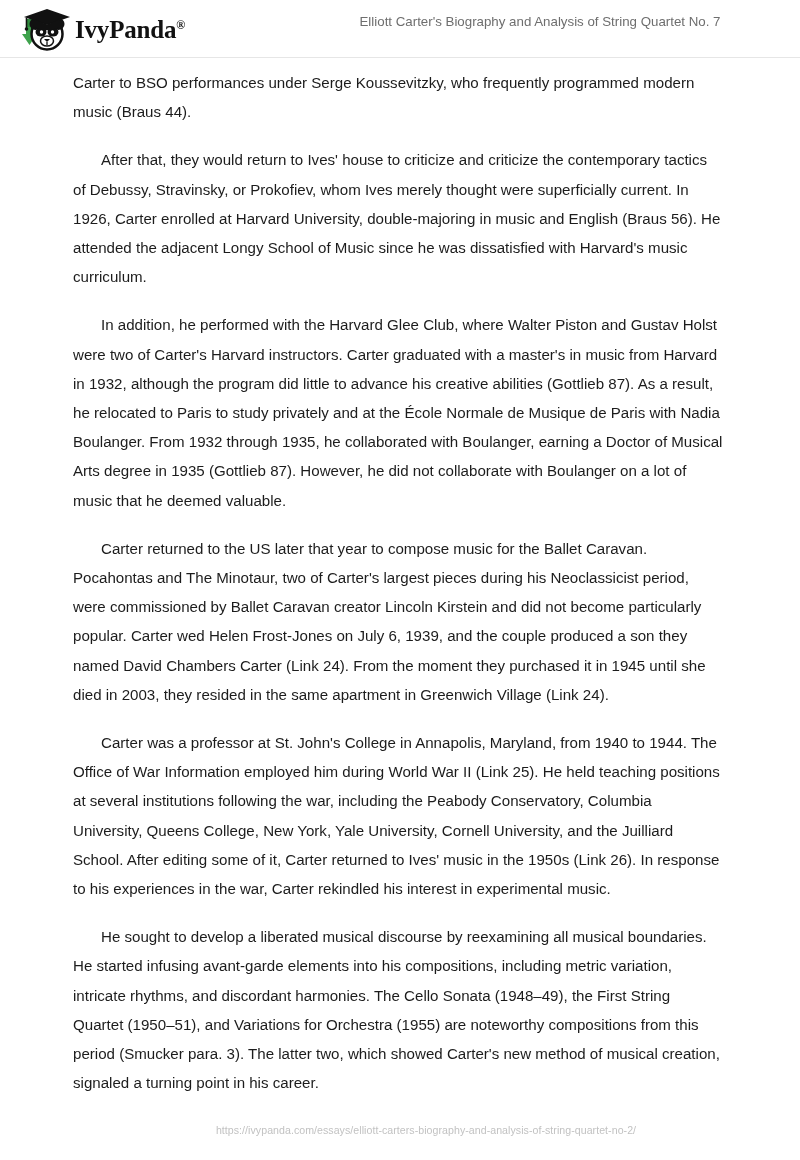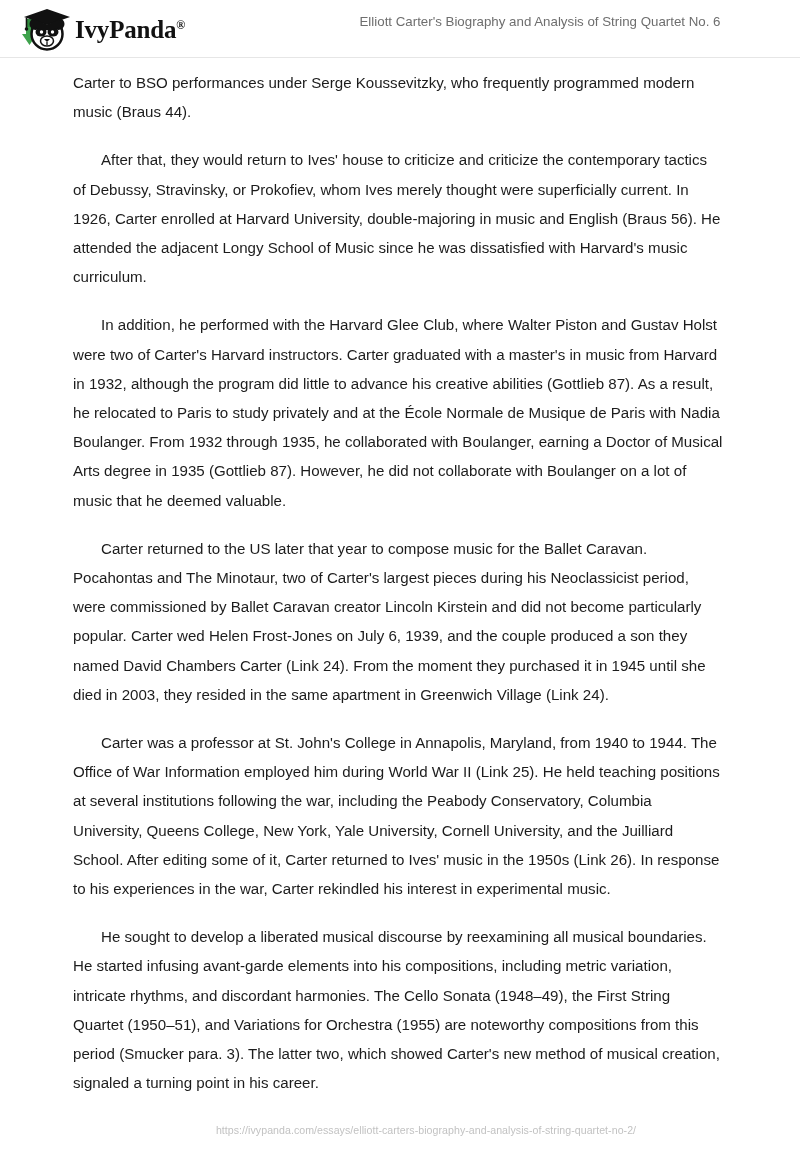--- a/index.html
+++ b/index.html
@@ -146,21 +146,21 @@
         <path d="M58 72 L58 78" stroke="#111111" stroke-width="2.6" fill="none"></path>
 
         <path d="M12 22 L58 6 L104 22 L58 38 Z" fill="#111111"></path>
         <path d="M34 27 L34 43 Q58 54 82 43 L82 27 L58 37 Z" fill="#111111"></path>
         <path d="M17 24 L17 44" stroke="#111111" stroke-width="3.2" fill="none"></path>
         <circle cx="17" cy="46" r="3.6" fill="#111111"></circle>
       </svg>
       <div class="brand-name"><span>IvyPanda</span><span class="brand-reg">®</span></div>
     </div>
 
-    <div class="header-title">Elliott Carter's Biography and Analysis of String Quartet No. 6</div>
+    <div class="header-title">Elliott Carter's Biography and Analysis of String Quartet No. 7</div>
   </div>
   <div class="header-rule"></div>
 
   <div class="content">
     <p class="para no-indent">Carter to BSO performances under Serge Koussevitzky, who frequently programmed modern music (Braus 44).</p>
     <p class="para">After that, they would return to Ives' house to criticize and criticize the contemporary tactics of Debussy, Stravinsky, or Prokofiev, whom Ives merely thought were superficially current. In 1926, Carter enrolled at Harvard University, double-majoring in music and English (Braus 56). He attended the adjacent Longy School of Music since he was dissatisfied with Harvard's music curriculum.</p>
     <p class="para">In addition, he performed with the Harvard Glee Club, where Walter Piston and Gustav Holst were two of Carter's Harvard instructors. Carter graduated with a master's in music from Harvard in 1932, although the program did little to advance his creative abilities (Gottlieb 87). As a result, he relocated to Paris to study privately and at the École Normale de Musique de Paris with Nadia Boulanger. From 1932 through 1935, he collaborated with Boulanger, earning a Doctor of Musical Arts degree in 1935 (Gottlieb 87). However, he did not collaborate with Boulanger on a lot of music that he deemed valuable.</p>
     <p class="para">Carter returned to the US later that year to compose music for the Ballet Caravan. Pocahontas and The Minotaur, two of Carter's largest pieces during his Neoclassicist period, were commissioned by Ballet Caravan creator Lincoln Kirstein and did not become particularly popular. Carter wed Helen Frost-Jones on July 6, 1939, and the couple produced a son they named David Chambers Carter (Link 24). From the moment they purchased it in 1945 until she died in 2003, they resided in the same apartment in Greenwich Village (Link 24).</p>
     <p class="para">Carter was a professor at St. John's College in Annapolis, Maryland, from 1940 to 1944. The Office of War Information employed him during World War II (Link 25). He held teaching positions at several institutions following the war, including the Peabody Conservatory, Columbia University, Queens College, New York, Yale University, Cornell University, and the Juilliard School. After editing some of it, Carter returned to Ives' music in the 1950s (Link 26). In response to his experiences in the war, Carter rekindled his interest in experimental music.</p>
     <p class="para">He sought to develop a liberated musical discourse by reexamining all musical boundaries. He started infusing avant-garde elements into his compositions, including metric variation, intricate rhythms, and discordant harmonies. The Cello Sonata (1948–49), the First String Quartet (1950–51), and Variations for Orchestra (1955) are noteworthy compositions from this period (Smucker para. 3). The latter two, which showed Carter's new method of musical creation, signaled a turning point in his career.</p>

